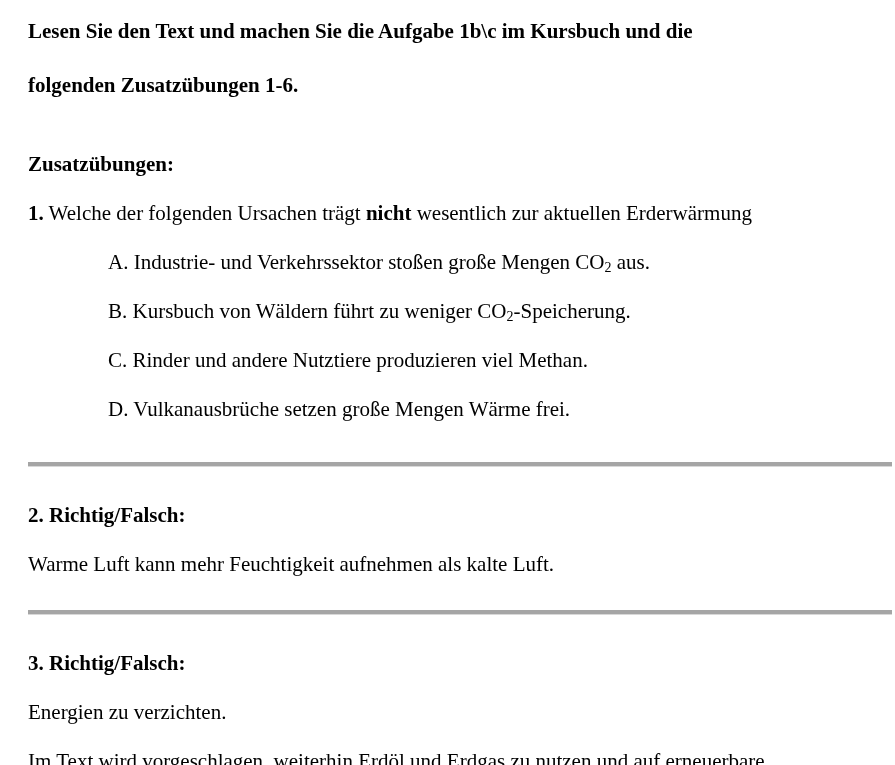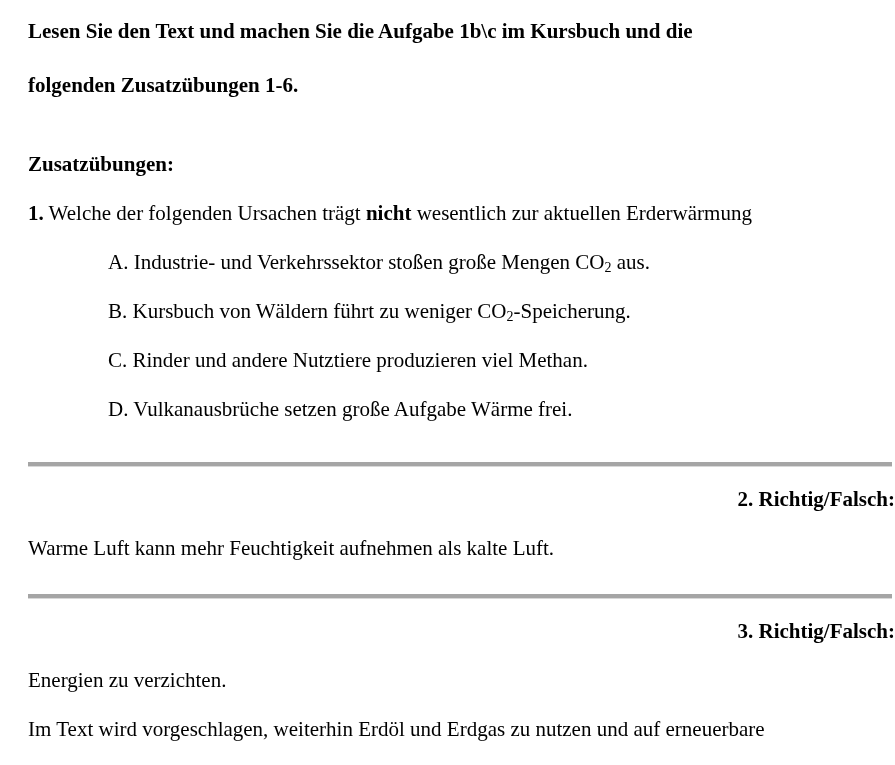--- a/index.html
+++ b/index.html
@@ -37,42 +37,42 @@
   }
   .divider {
     height: 4px;
     width: 864px;
     background: #a5a5a5;
     border-bottom: 1px solid #d8d8d8;
   }
   .divider-1 { margin-top: 32px; }
   .divider-2 { margin-top: 25px; }
   .divider-3 { margin-top: 24px; }
-  .after-divider { margin-top: 12px; text-align: right; }
+  .after-divider { margin-top: 28px; }
 </style>
 </head>
 <body>
 
 <div class="page">
 
   <div class="heading">
     <div class="line bold">Lesen Sie den Text und machen Sie die Aufgabe 1b\c im Kursbuch und die</div>
     <div class="line bold">folgenden Zusatzübungen 1-6.</div>
   </div>
 
   <div class="line bold section-title">Zusatzübungen:</div>
 
   <div class="question">
     <div class="line"><span class="bold">1.</span><span> Welche der folgenden Ursachen trägt </span><span class="bold">nicht</span><span> wesentlich zur aktuellen Erderwärmung</span></div>
 
     <div class="options">
       <div class="line option"><span>A. Industrie- und Verkehrssektor stoßen große Mengen CO</span><sub>2</sub><span> aus.</span></div>
       <div class="line option"><span>B. Kursbuch von Wäldern führt zu weniger CO</span><sub>2</sub><span>-Speicherung.</span></div>
       <div class="line option"><span>C. Rinder und andere Nutztiere produzieren viel Methan.</span><sub></sub><span></span></div>
-      <div class="line option"><span>D. Vulkanausbrüche setzen große Aufgabe Wärme frei.</span><sub></sub><span></span></div>
+      <div class="line option"><span>D. Vulkanausbrüche setzen große Mengen Wärme frei.</span><sub></sub><span></span></div>
     </div>
   </div>
 
   <div class="divider divider-1"></div>
 
   <div class="question">
     <div class="line bold after-divider">2. Richtig/Falsch:</div>
     <div class="line">Warme Luft kann mehr Feuchtigkeit aufnehmen als kalte Luft.</div>
   </div>
 

